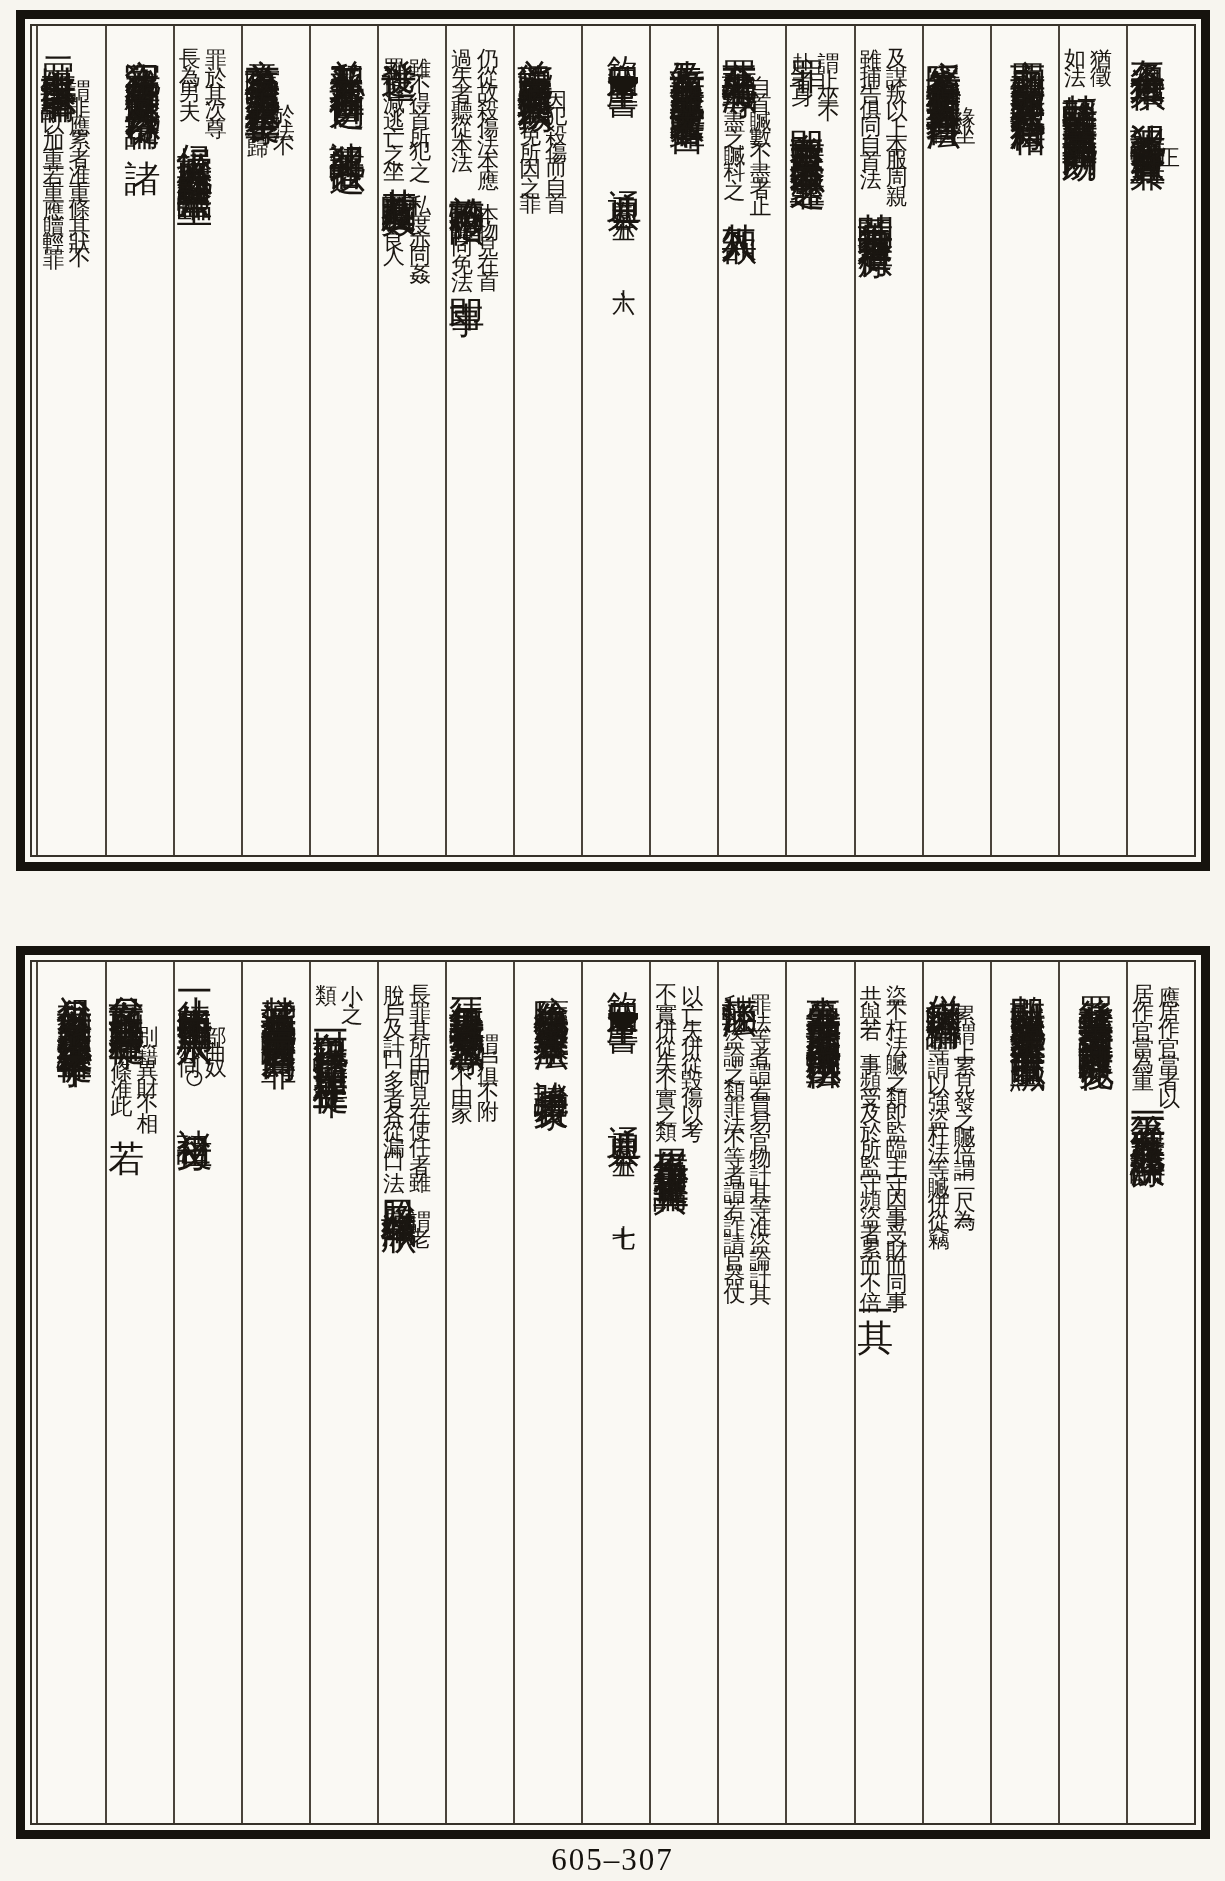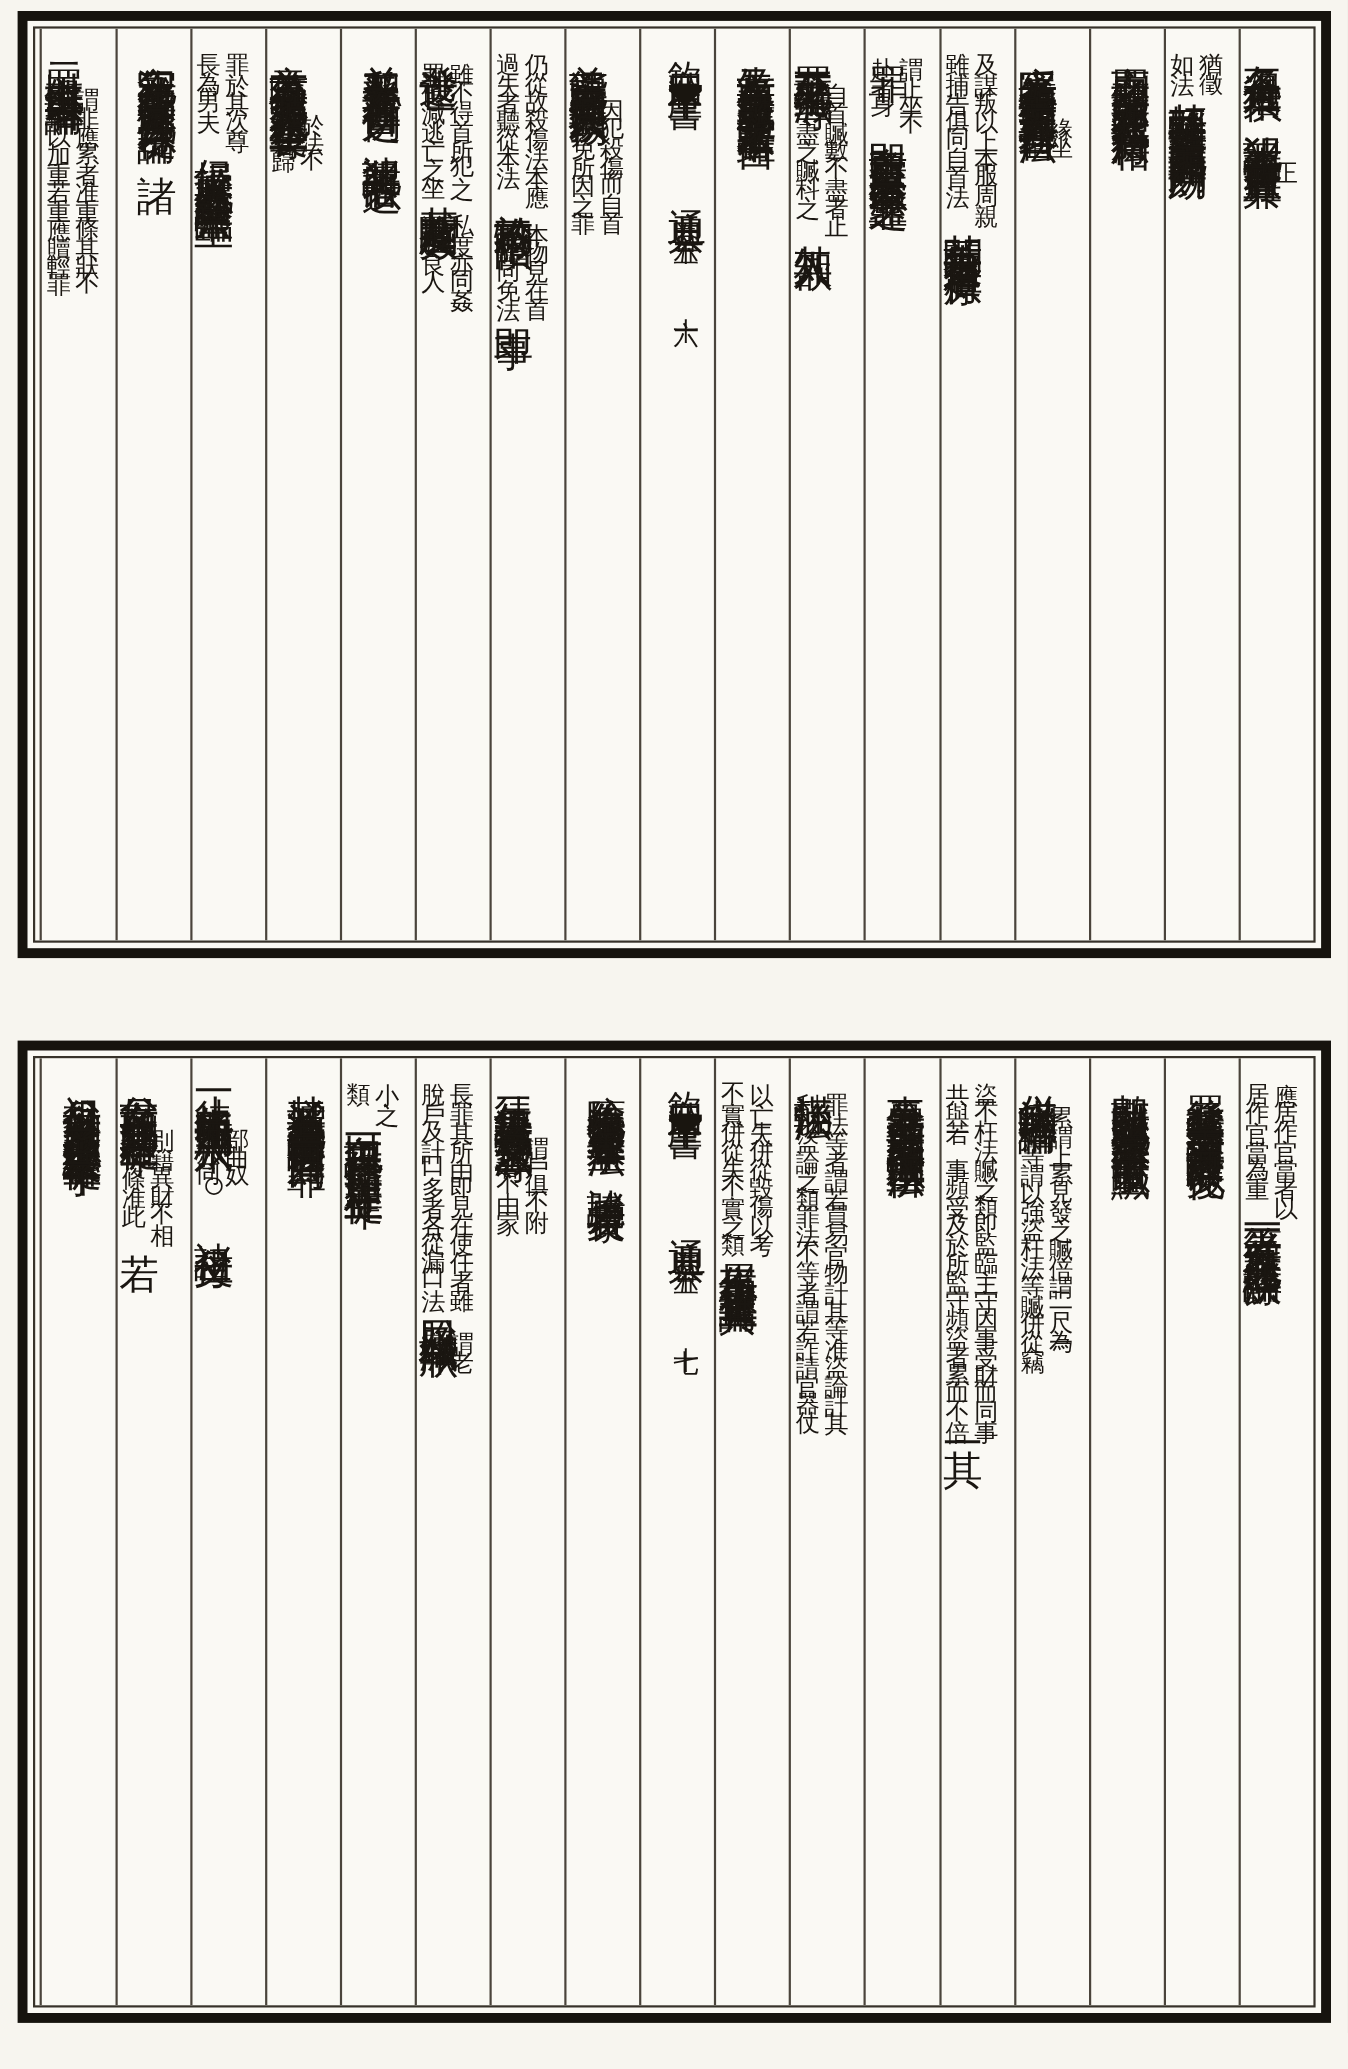--- a/index.html
+++ b/index.html
@@ -146,13 +146,14 @@
               <span class="ns">婢亦同</span>
             </span><span class="big">○諸祖父母</span></div>
           <div class="col"><span class="big">父母在而子孫別籍異財者徒三年</span><span class="note">
               <span class="ns">別籍異財不相</span>
               <span class="ns">須下條准此</span>
             </span><span class="big">若</span></div>
           <div class="col"><span class="big">祖父母父母令別籍及以子孫妄繼人後者徒二年子</span></div>
         </div>
     </div>
   </section>
+  <div class="footer">605–307</div>
 </div>
 
 </body></html>

